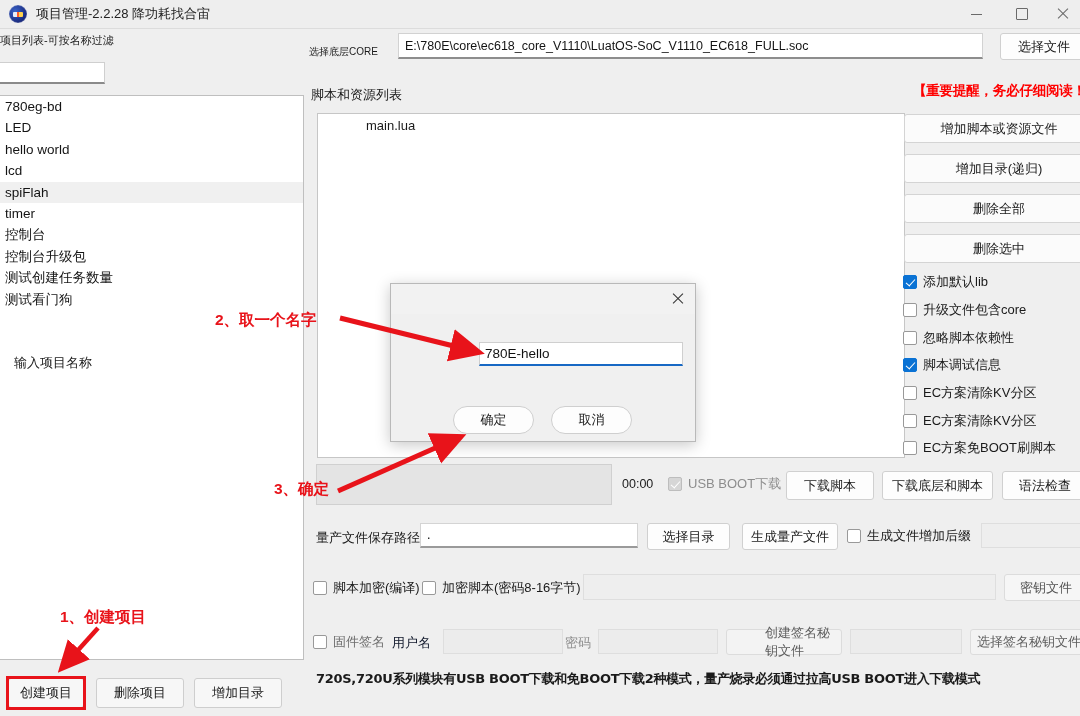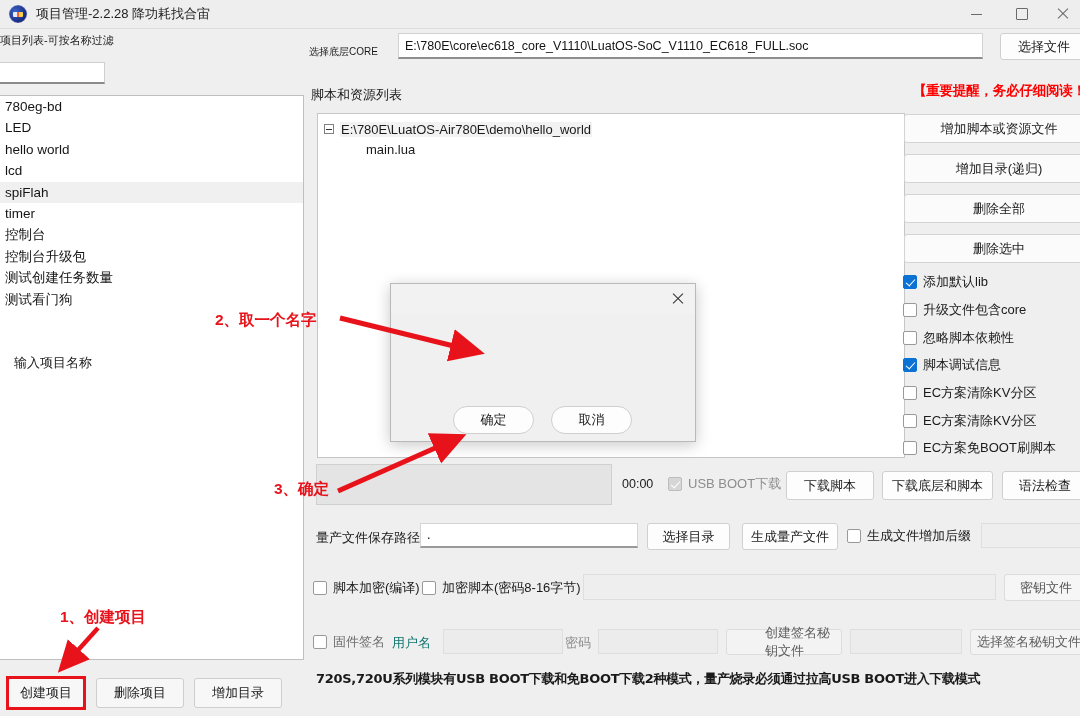--- a/index.html
+++ b/index.html
@@ -404,21 +404,21 @@
     box-sizing: border-box; font-family: inherit;
   }
 
   
   #sig-check {
     position: absolute;
     left: 313px; top: 633px;
     display: flex; align-items: center; font-size: 13px; color: #6e6e6e; white-space: nowrap;
   }
   #sig-user-label {
-    position: absolute; left: 392px; top: 634px; font-size: 13px; color: #0f766e;
+    position: absolute; left: 392px; top: 634px; font-size: 13px; color: #0f172a;
   }
   #sig-user-input {
     position: absolute; left: 443px; top: 629px;
     width: 120px; height: 25px;
     background: #ececec; border: 1px solid #dedede; box-sizing: border-box;
     font-family: inherit; font-size: 12.5px; outline: none;
   }
   #sig-pass-label {
     position: absolute; left: 565px; top: 634px; font-size: 13px; color: #8d8d8d;
   }
@@ -587,24 +587,20 @@
 <div id="create-highlight"></div>
 
 <div id="core-label">选择底层CORE</div>
 <input id="core-path" value="E:\780E\core\ec618_core_V1110\LuatOS-SoC_V1110_EC618_FULL.soc" style="">
 <div id="btn-choose-file">选择文件</div>
 
 <div id="scripts-label">脚本和资源列表</div>
 <div id="important-note">【重要提醒，务必仔细阅读！】</div>
 
 <div id="tree-box">
-  <div id="tree-root-row">
-    <span id="tree-expander"></span>
-    <span id="tree-root-label">E:\780E\LuatOS-Air780E\demo\hello_world</span>
-  </div>
   <div id="tree-child">main.lua</div>
 </div>
 
 <div class="rbtn" style="top:114px">增加脚本或资源文件</div>
 <div class="rbtn" style="top:154px">增加目录(递归)</div>
 <div class="rbtn" style="top:194px">删除全部</div>
 <div class="rbtn" style="top:234px">删除选中</div>
 
 <div class="rcheck" style="top:272px">
   <span class="cbox checked"></span>
@@ -679,20 +675,21 @@
 <div id="btn-choose-sig">选择签名秘钥文件</div>
 
 <div id="bottom-note">720S,720U系列模块有USB BOOT下载和免BOOT下载2种模式，量产烧录必须通过拉高USB BOOT进入下载模式</div>
 
 <div id="dialog">
   <div id="dialog-titlebar">
     <div id="dialog-close">
       <span class="dlg-x"></span>
     </div>
   </div>
+  <input id="dlg-input" value="780E-hello" style="">
   <div class="dlg-btn" id="dlg-ok">确定</div>
   <div class="dlg-btn" id="dlg-cancel">取消</div>
 </div>
 <div id="dlg-field-label">输入项目名称</div>
 
 <svg id="anno-svg">
   <defs>
     <marker id="ah" markerWidth="7" markerHeight="7" refX="5.6" refY="3.3" orient="auto">
       <path d="M0,0 L7,3.3 L0,6.6 Z" fill="#e8131a"></path>
     </marker>

